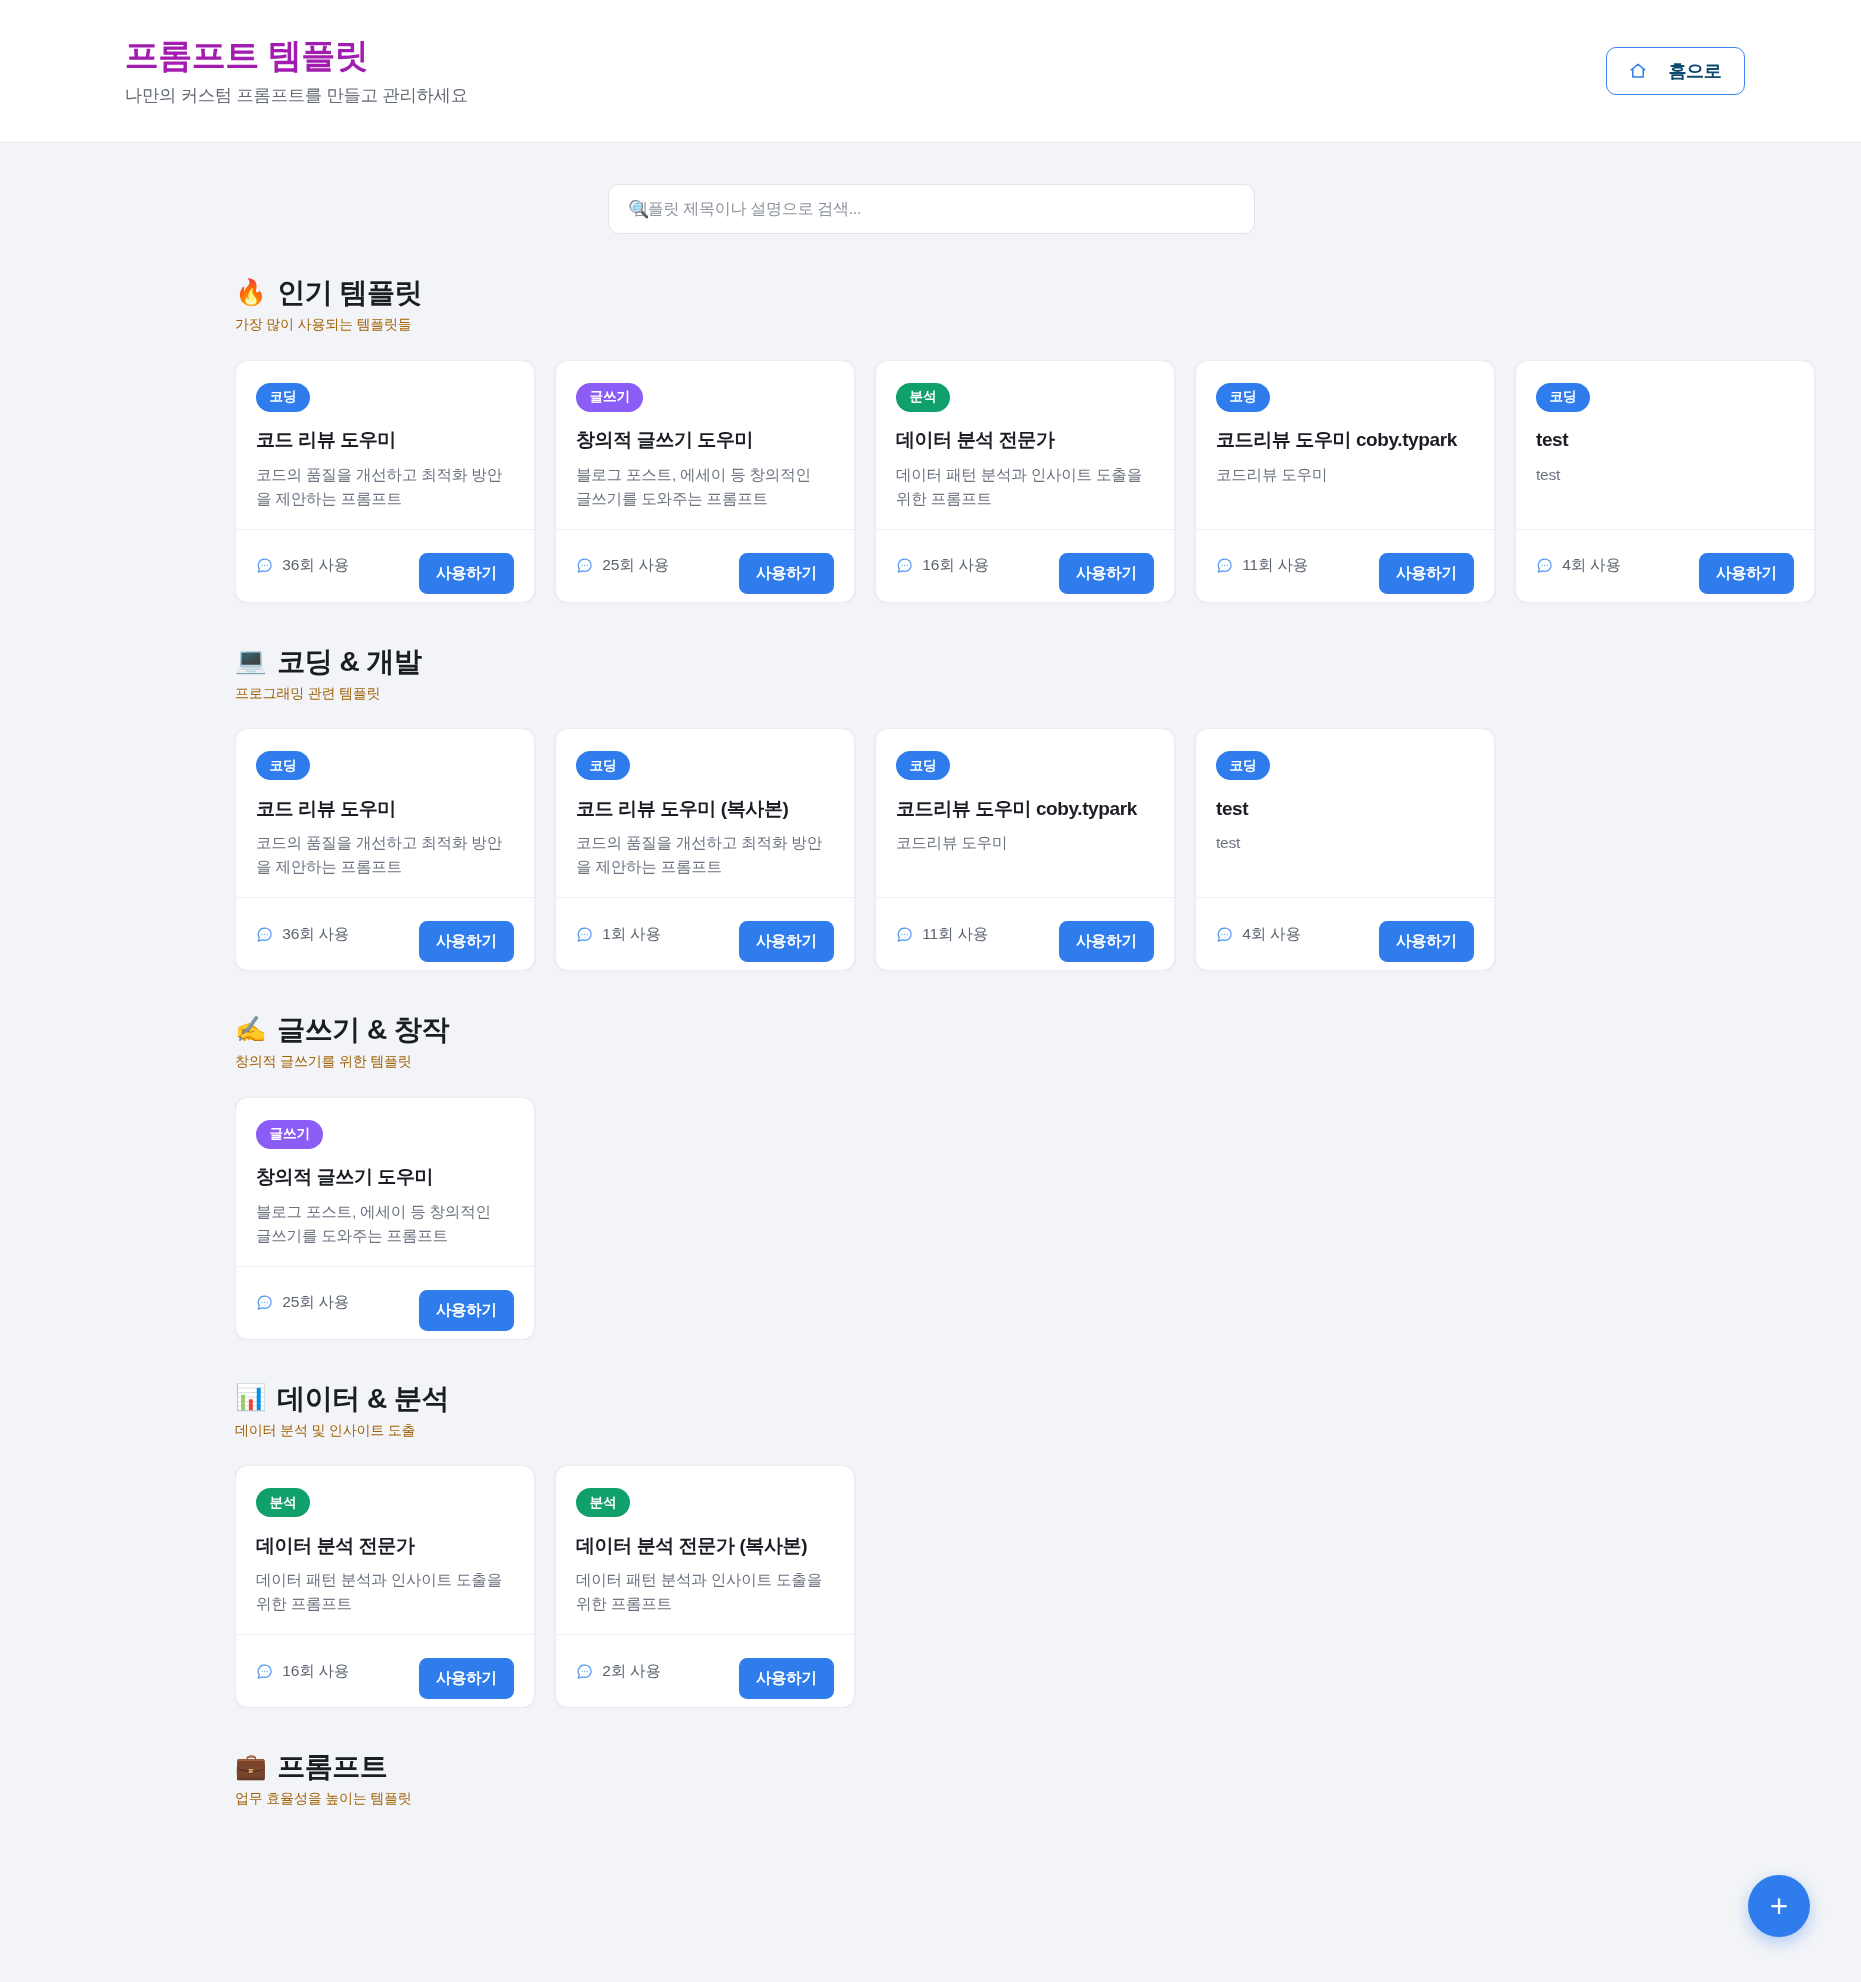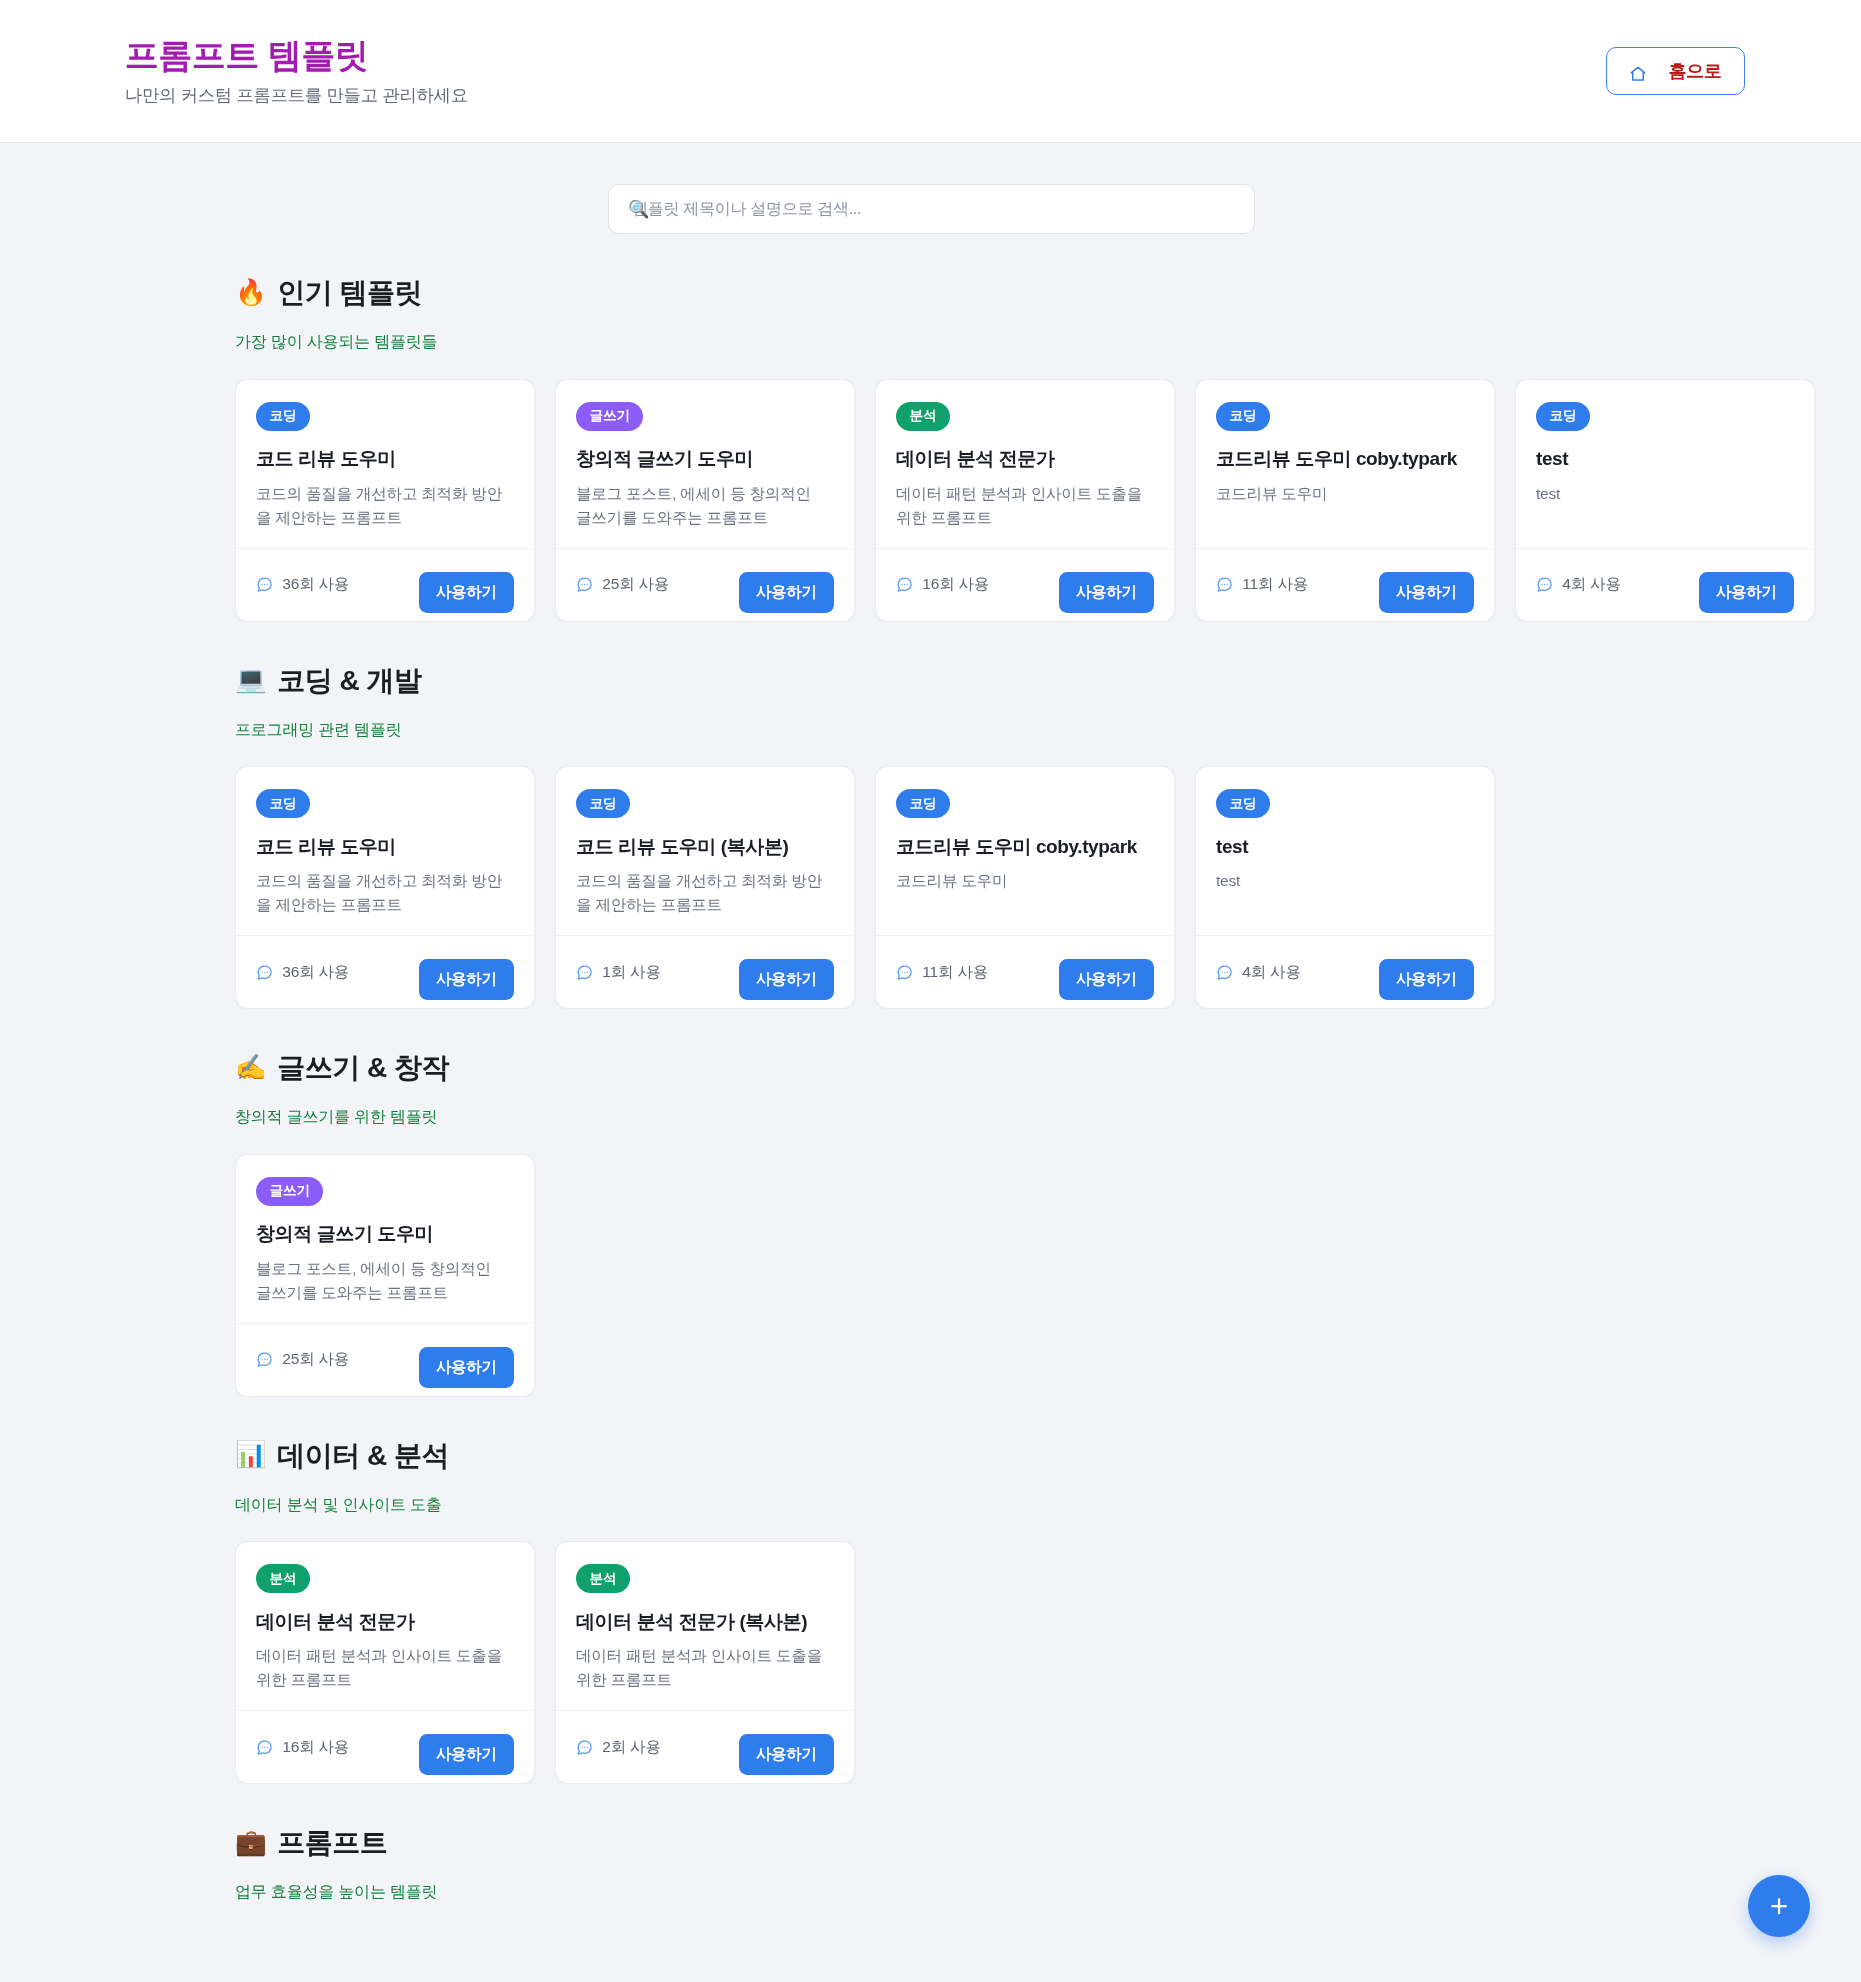--- a/index.html
+++ b/index.html
@@ -36,24 +36,24 @@
     line-height: 1.2;
   }
   .page-subtitle {
     font-size: 17.3px;
     color: #626973;
     margin-top: 8px;
     letter-spacing: -0.2px;
   }
   .home-btn {
     display: inline-flex;
-    align-items: flex-end;
+    align-items: center;
     gap: 21px;
     border: 1.8px solid #3b82f6;
-    color: #b91c1c;
+    color: #0c4a6e;
     background: #ffffff;
     border-radius: 10px;
     padding: 11px 22px;
     font-size: 18px;
     font-weight: 600;
     cursor: pointer;
     letter-spacing: -0.3px;
   }
   .home-btn svg { display: block; }
 
@@ -105,23 +105,23 @@
     font-weight: bold;
     color: #1a1d23;
     letter-spacing: -0.5px;
     display: flex;
     align-items: center;
     gap: 11px;
     line-height: 1.25;
   }
   .section-emoji { font-size: 25.5px; }
   .section-desc {
-    font-size: 16px;
-    color: #15803d;
-    margin-top: 22px;
+    font-size: 14px;
+    color: #a16207;
+    margin-top: 6px;
     letter-spacing: -0.2px;
   }
 
   .card-row {
     display: flex;
     gap: 20px;
     overflow: hidden;
   }
 
   

